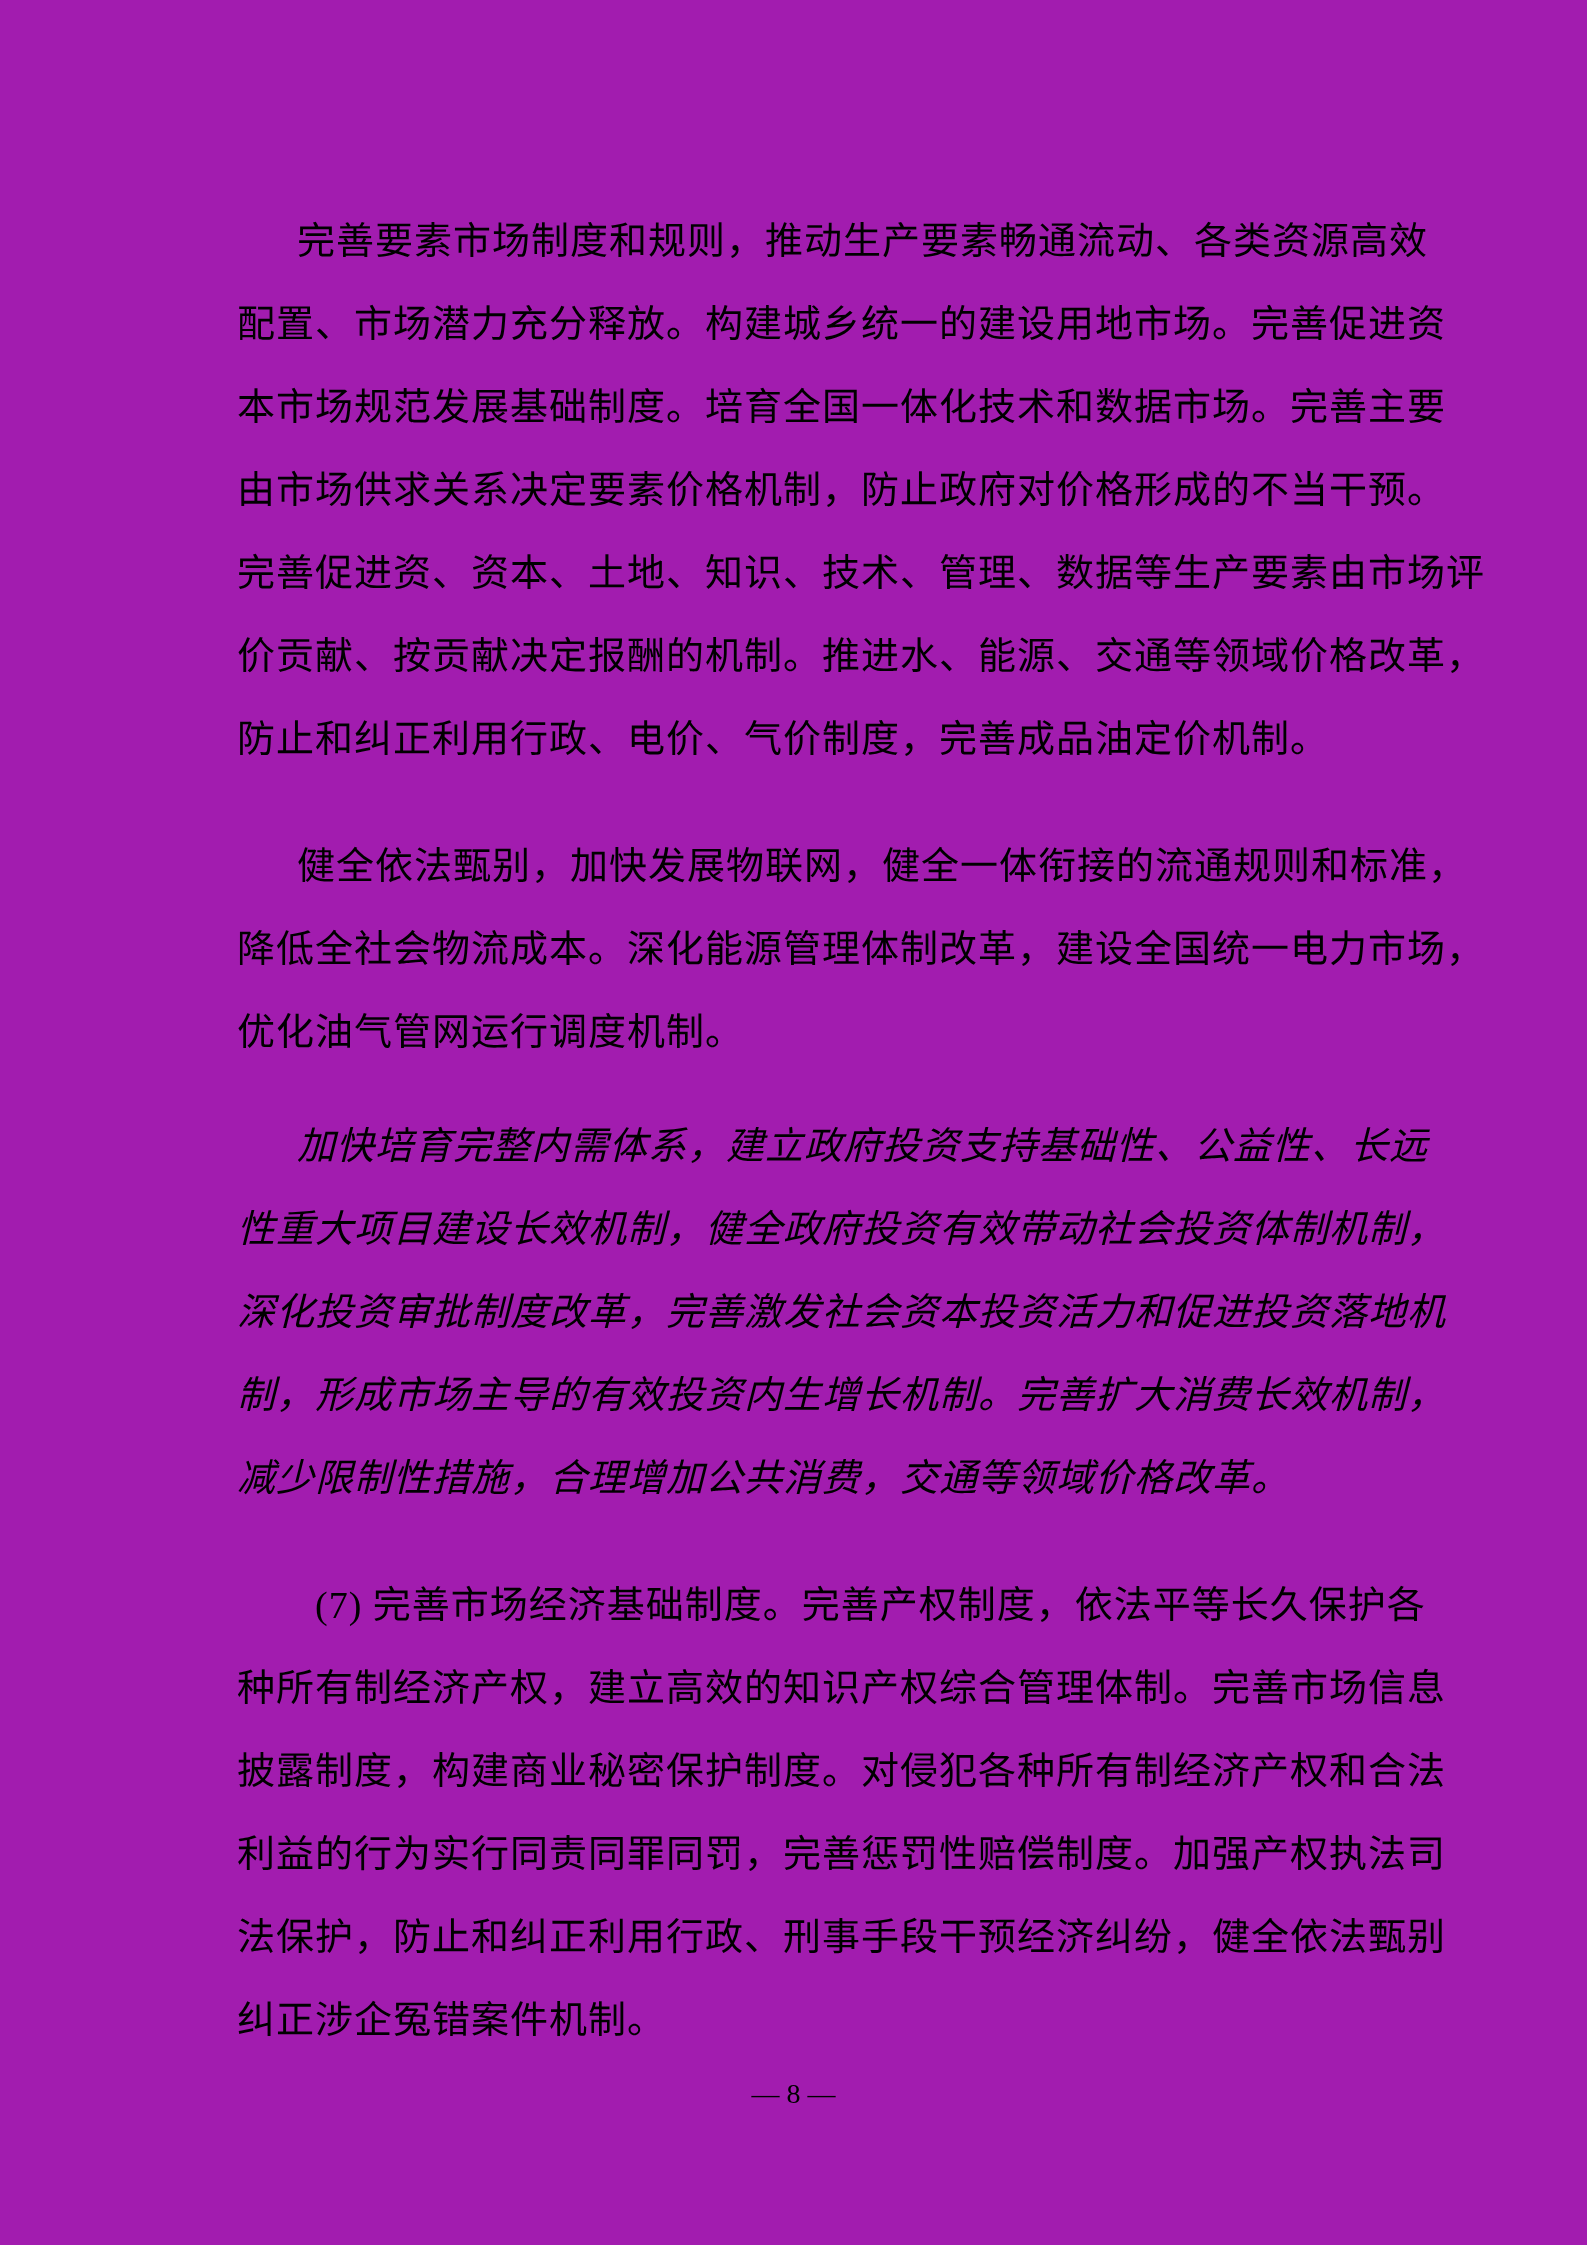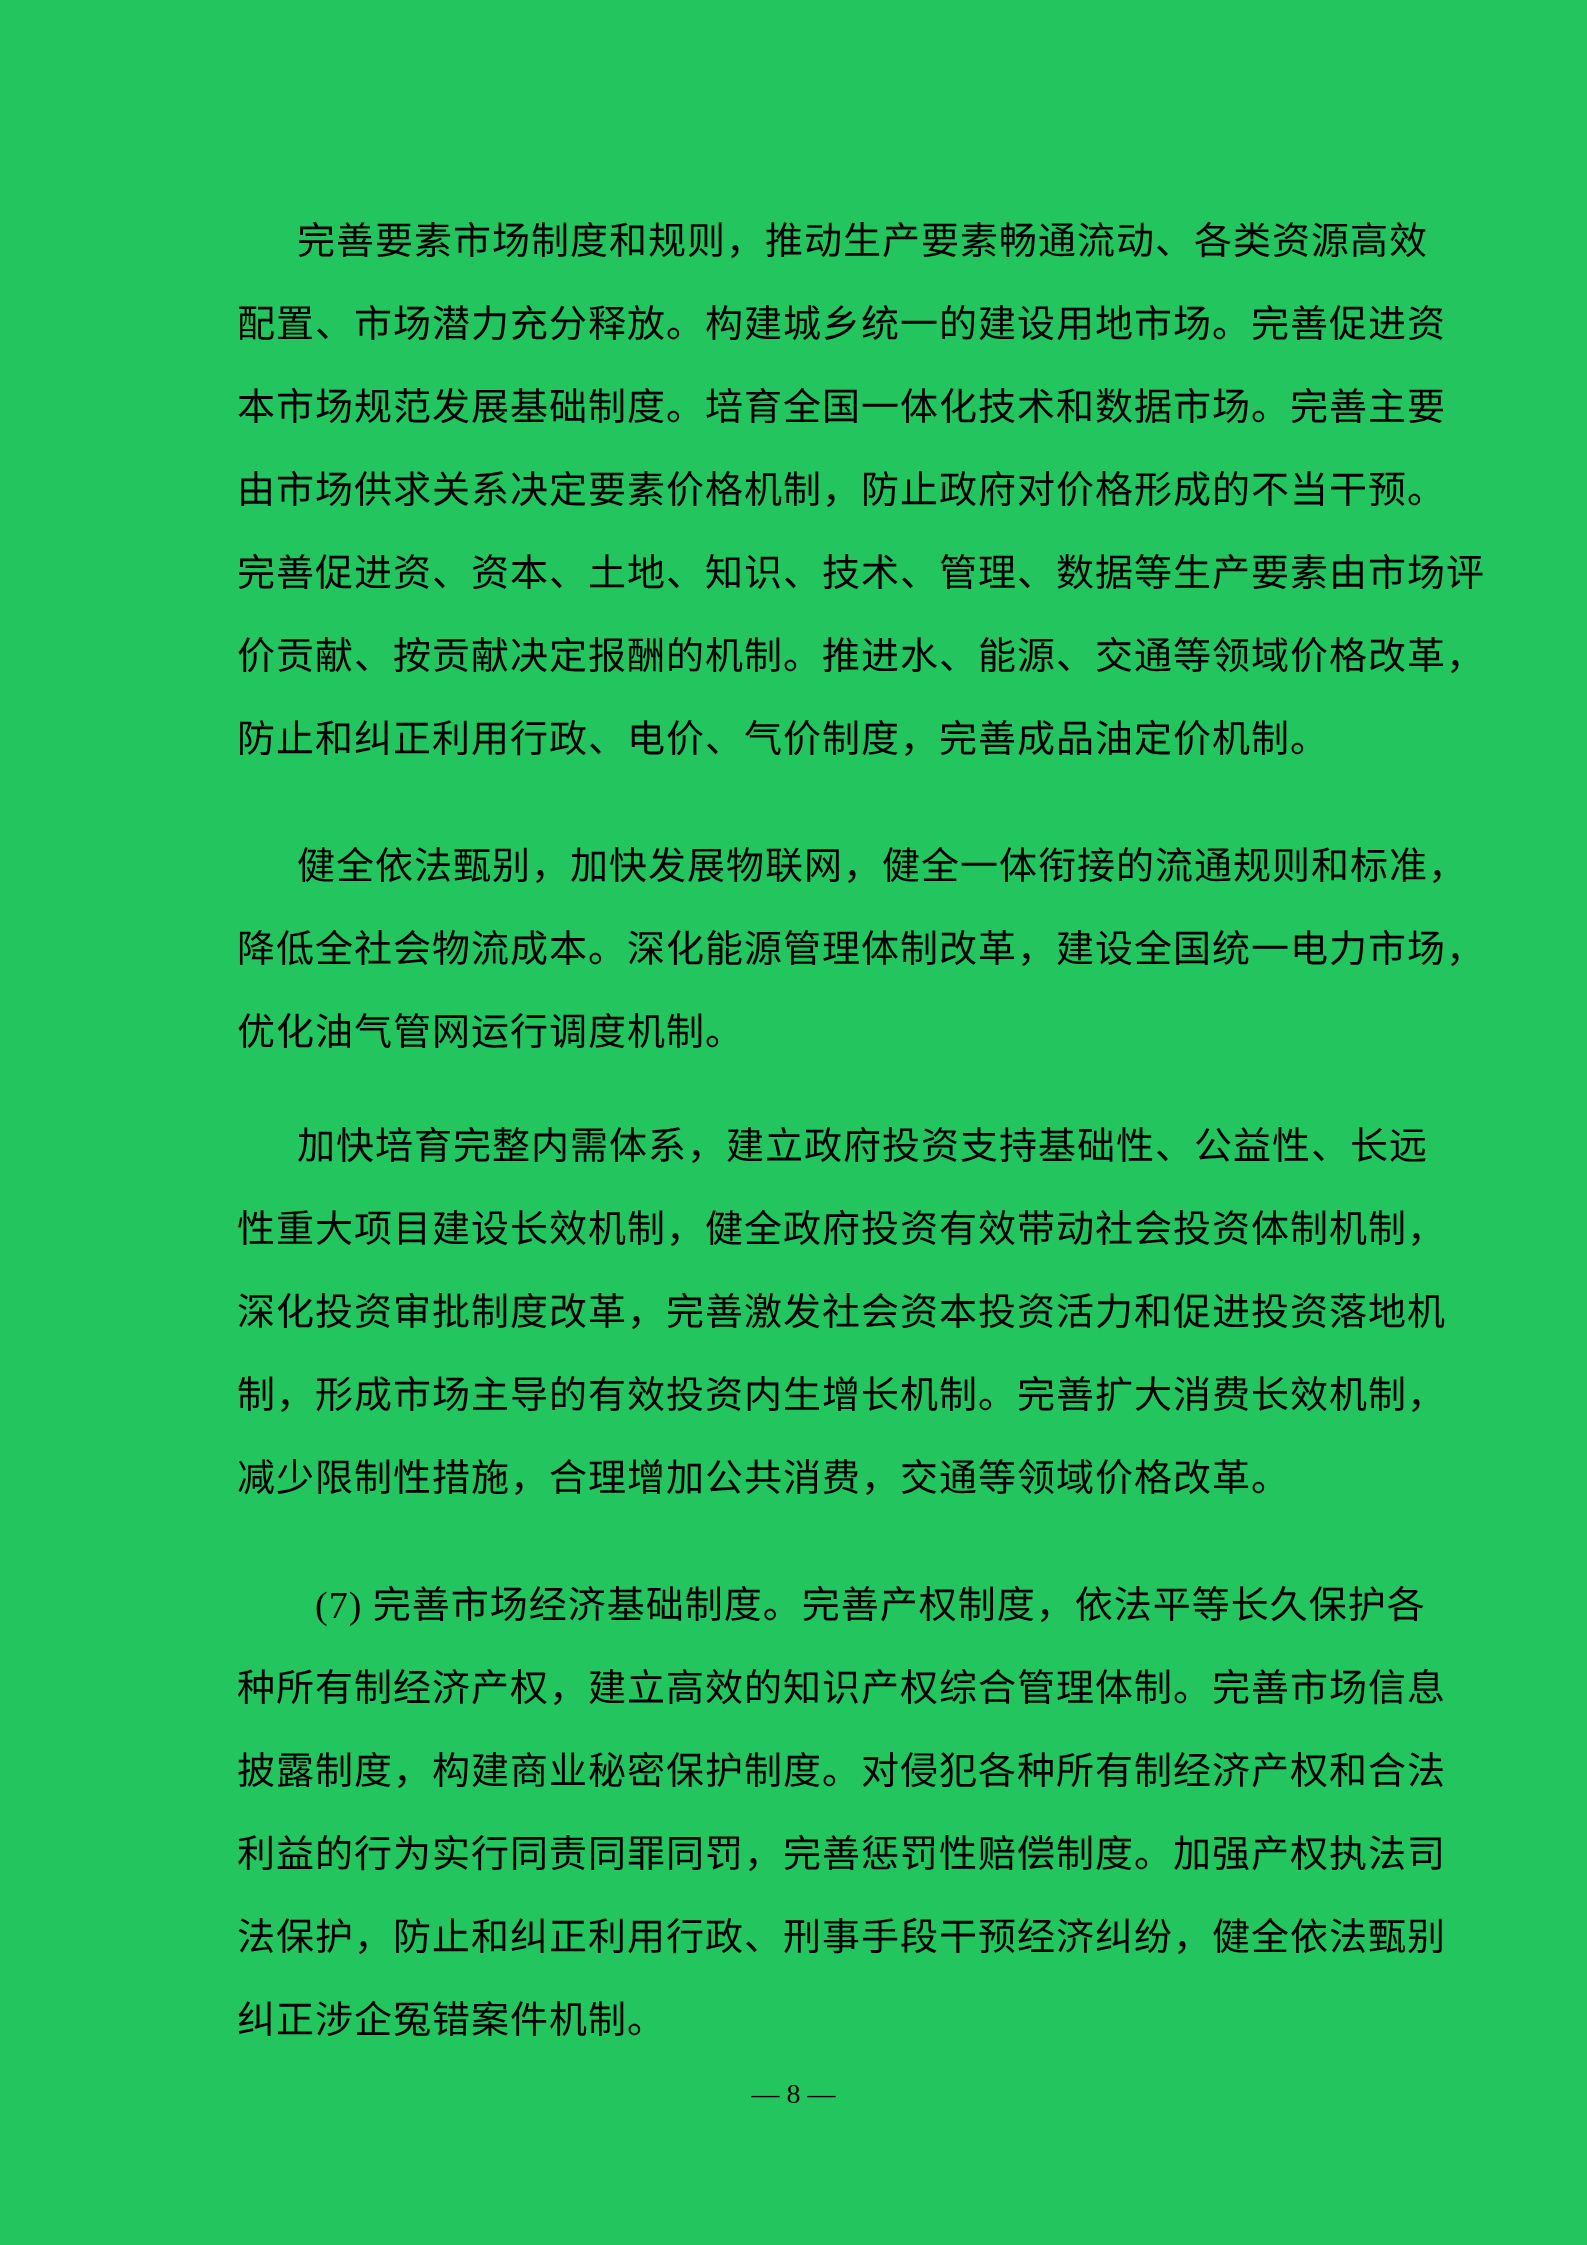--- a/index.html
+++ b/index.html
@@ -15,34 +15,34 @@
     font-family: "Liberation Serif", "DejaVu Serif", serif;
     color: #000000;
     overflow: hidden;
   }
   .page {
     position: absolute;
     left: 0;
     top: 0;
     width: 1587px;
     height: 2245px;
-    background: #22c55e;
+    background: #a21caf;
   }
   .doc {
     position: absolute;
     left: 237px;
     top: 200px;
     width: 1170px;
   }
   .para {
     margin: 0;
     padding: 0;
   }
   .para + .para { margin-top: 44px; }
-  .para.gap-sm { margin-top: 31px; }
+  .para.gap-sm { margin-top: 31px; font-style: italic; }
   .line {
     height: 83px;
     line-height: 83px;
     font-size: 38px;
     letter-spacing: 1px;
     white-space: nowrap;
     text-align: left;
   }
   .line.indent { text-indent: 60px; }
   .line.indent-num { text-indent: 78px; }

